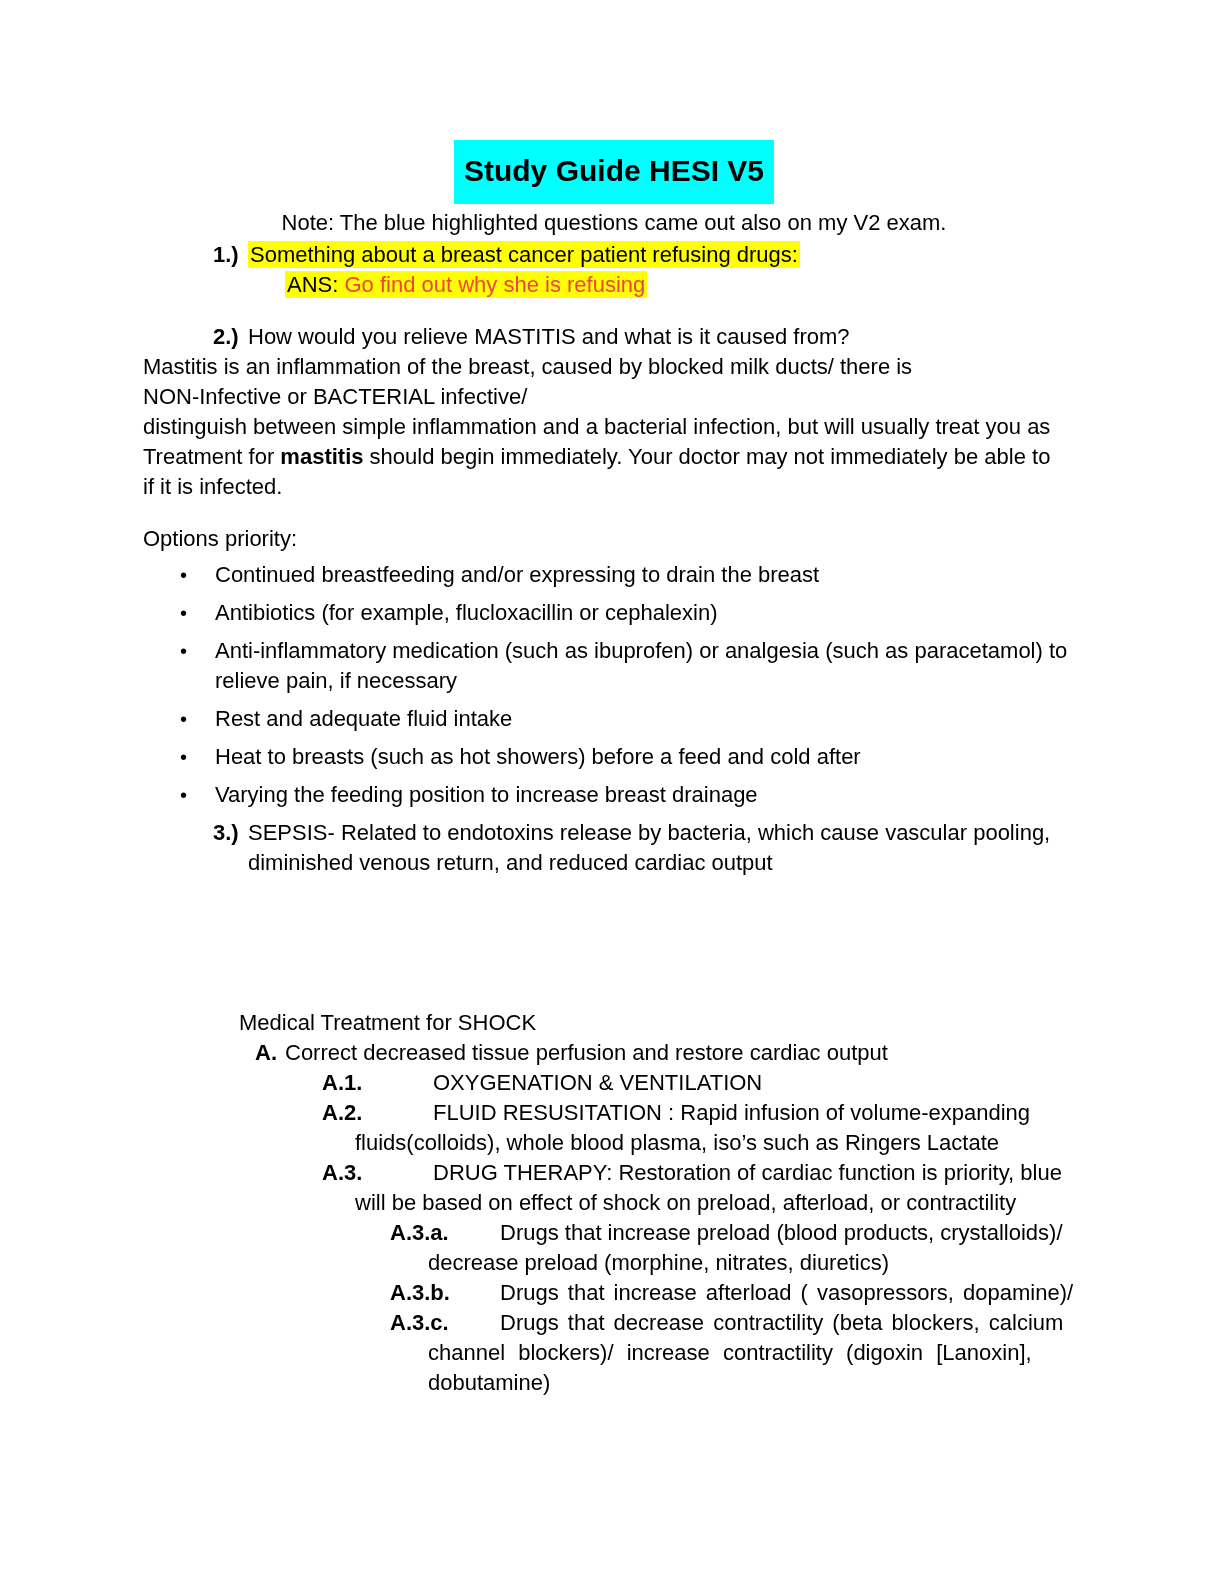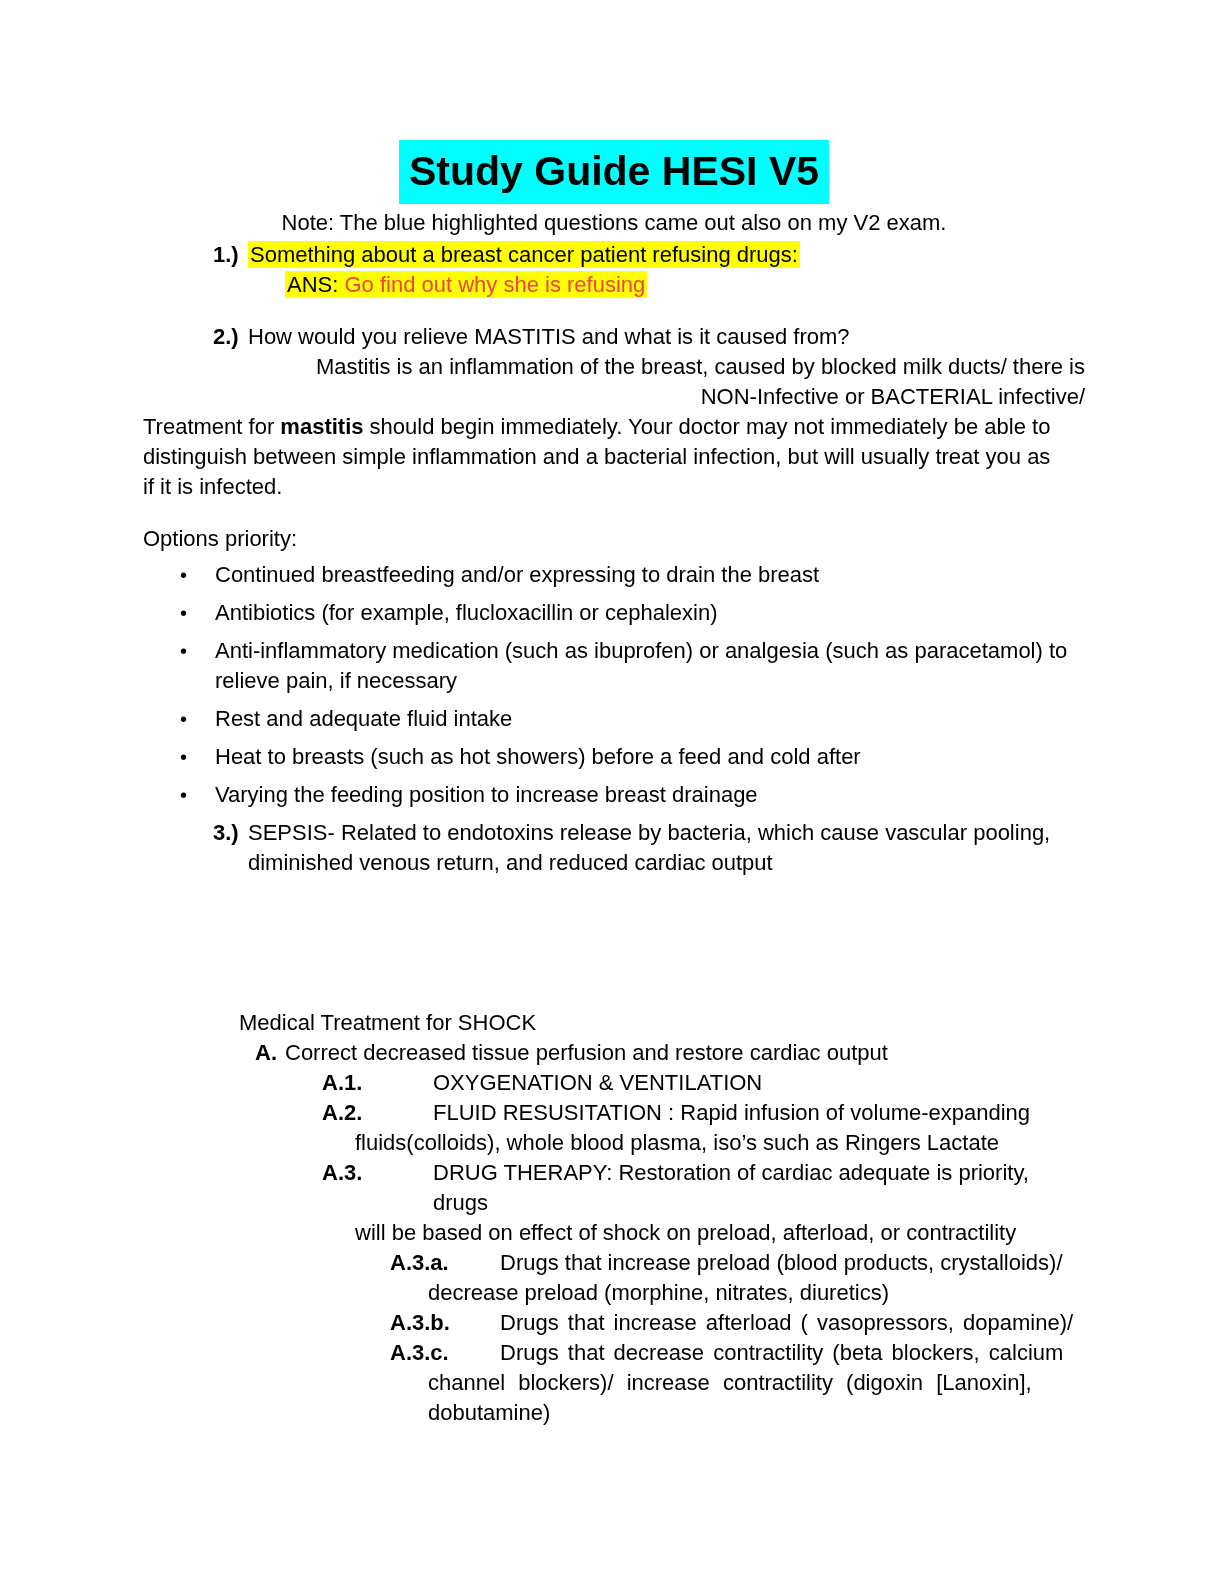--- a/index.html
+++ b/index.html
@@ -13,37 +13,37 @@
     overflow:hidden;
     font-family:"Liberation Sans", sans-serif;
     font-size:22px;
     line-height:30px;
     color:#000000;
   }
   .title{text-align:center;margin-bottom:4px;}
   .hl-cyan{
     background:#00ffff;
     font-weight:bold;
-    font-size:41px;
+    font-size:30px;
     line-height:56px;
     display:inline-block;
     padding:3px 10px 5px 10px;
   }
   .note{text-align:center;}
   .hl-yellow{background:#ffff00;padding:1px 2px;}
   .ans-red{color:#ef4444;}
 
   .q-row{display:flex;margin-left:70px;margin-top:2px;}
   .q-mk{flex:0 0 35px;font-weight:bold;}
   .q-text{flex:1 1 auto;}
   .ans-line{margin-left:142px;}
   .pre{white-space:pre-line;}
 
   .q2-block{margin-top:22px;}
-  .indent-ans{text-align:right;}
+  .indent-ans{}
 
   .para{margin-top:0;}
   .bold{font-weight:bold;}
 
   .opt-head{margin-top:22px;}
   .bullets{margin-top:6px;}
   .bullet-row{display:flex;margin-left:37px;margin-bottom:8px;}
   .b-mk{flex:0 0 35px;font-size:20px;}
   .b-text{flex:1 1 auto;}
 
@@ -81,22 +81,22 @@
   </div>
 
   <div class="q-row q2-block">
     <span class="q-mk">2.)</span>
     <span class="q-text">How would you relieve MASTITIS and what is it caused from?</span>
   </div>
   <div class="indent-ans pre">Mastitis is an inflammation of the breast, caused by blocked milk ducts/ there is
 NON-Infective or BACTERIAL infective/</div>
 
   <div class="para">
+    <div>distinguish between simple inflammation and a bacterial infection, but will usually treat you as</div>
     <div><span>Treatment for </span><span class="bold">mastitis</span><span> should begin immediately. Your doctor may not immediately be able to</span></div>
-    <div>distinguish between simple inflammation and a bacterial infection, but will usually treat you as</div>
     <div>if it is infected.</div>
   </div>
 
   <div class="opt-head">Options priority:</div>
   <div class="bullets">
     <div class="bullet-row">
       <span class="b-mk">•</span>
       <span class="b-text pre">Continued breastfeeding and/or expressing to drain the breast</span>
     </div>
     <div class="bullet-row">
@@ -141,21 +141,21 @@
   </div>
 
   <div class="row-sub">
     <span class="sub-mk">A.2.</span>
     <span>FLUID RESUSITATION : Rapid infusion of volume-expanding</span>
   </div>
   <div class="cont-sub">fluids(colloids), whole blood plasma, iso’s such as Ringers Lactate</div>
 
   <div class="row-sub">
     <span class="sub-mk">A.3.</span>
-    <span>DRUG THERAPY: Restoration of cardiac adequate is priority, drugs</span>
+    <span>DRUG THERAPY: Restoration of cardiac function is priority, blue</span>
   </div>
   <div class="cont-sub">will be based on effect of shock on preload, afterload, or contractility</div>
 
   <div class="row-drug">
     <span class="drug-mk">A.3.a.</span>
     <span>Drugs that increase preload (blood products, crystalloids)/</span>
   </div>
   <div class="cont-drug">decrease preload (morphine, nitrates, diuretics)</div>
 
   <div class="row-drug">

